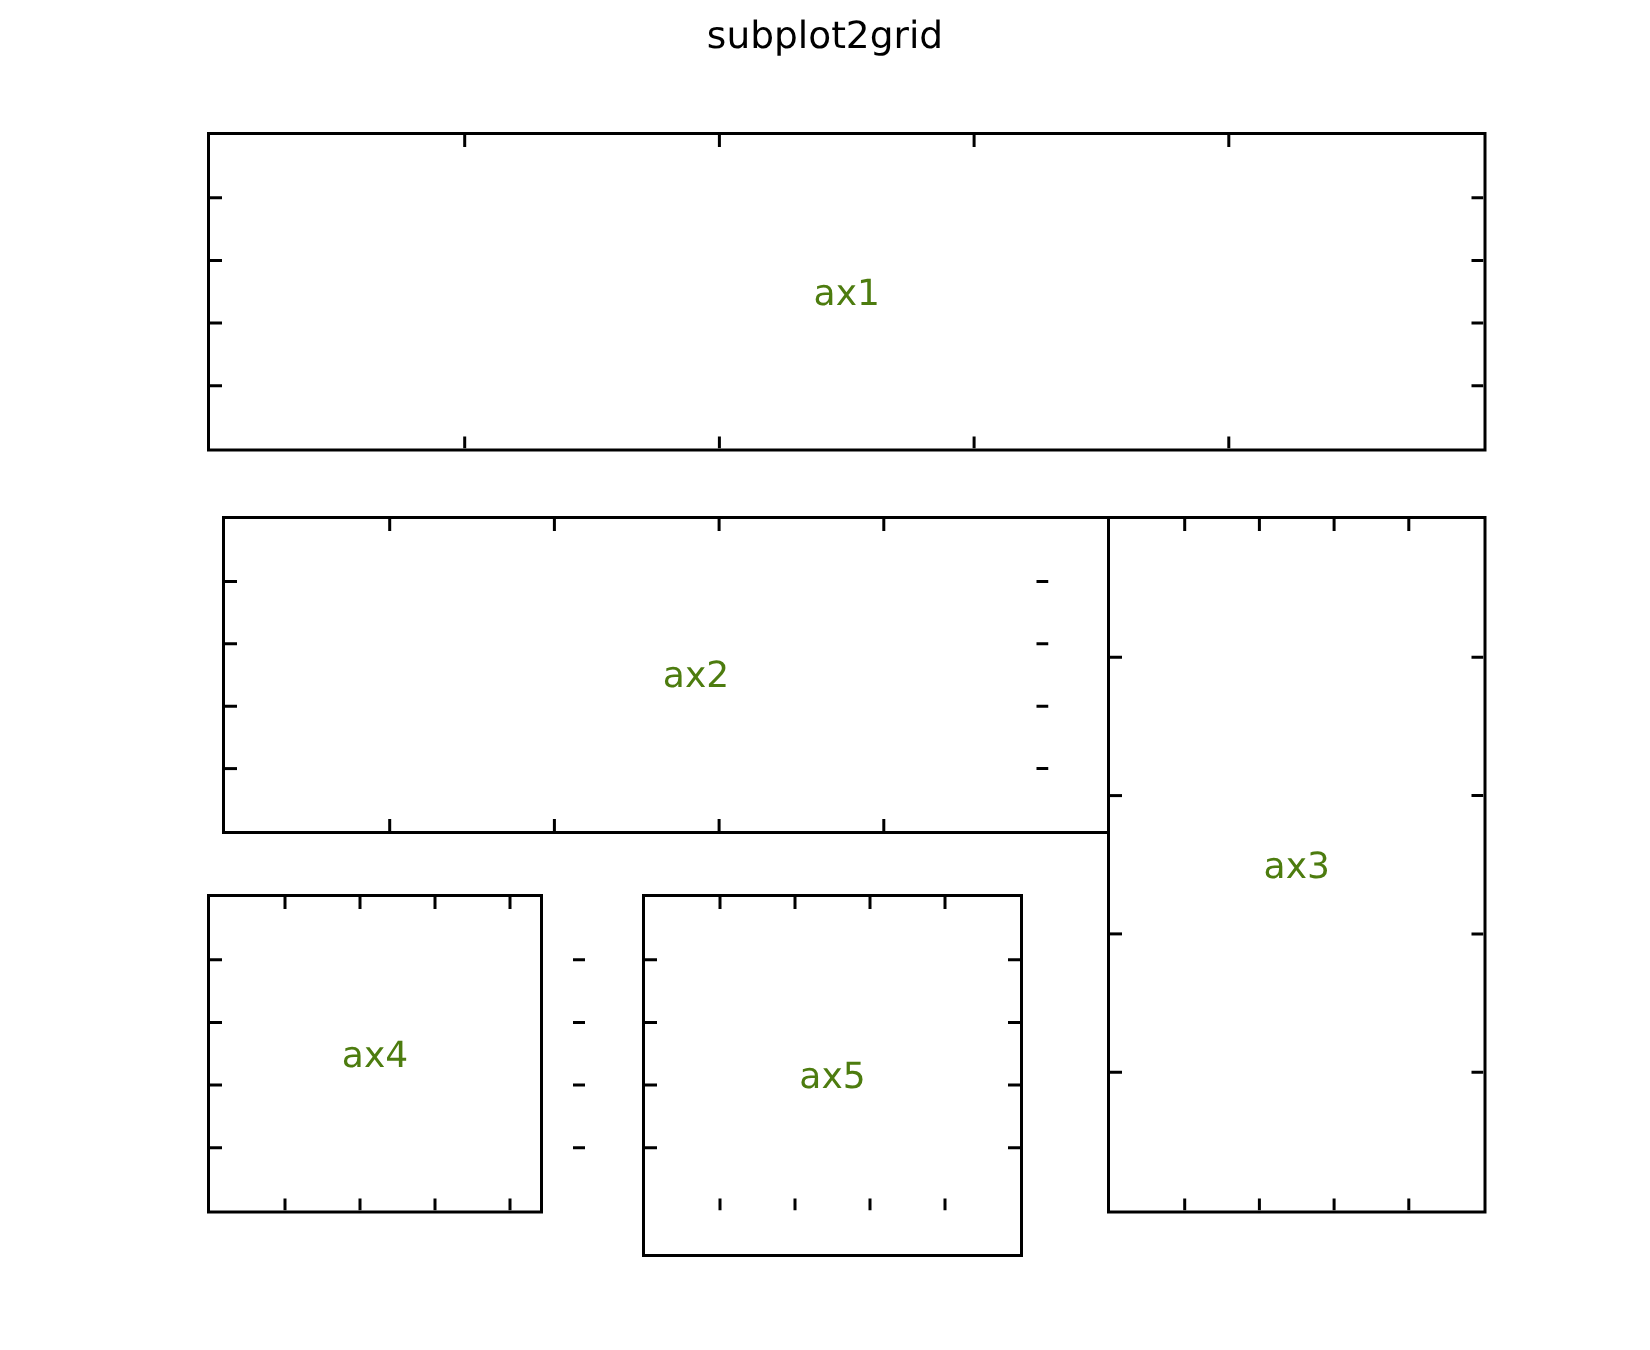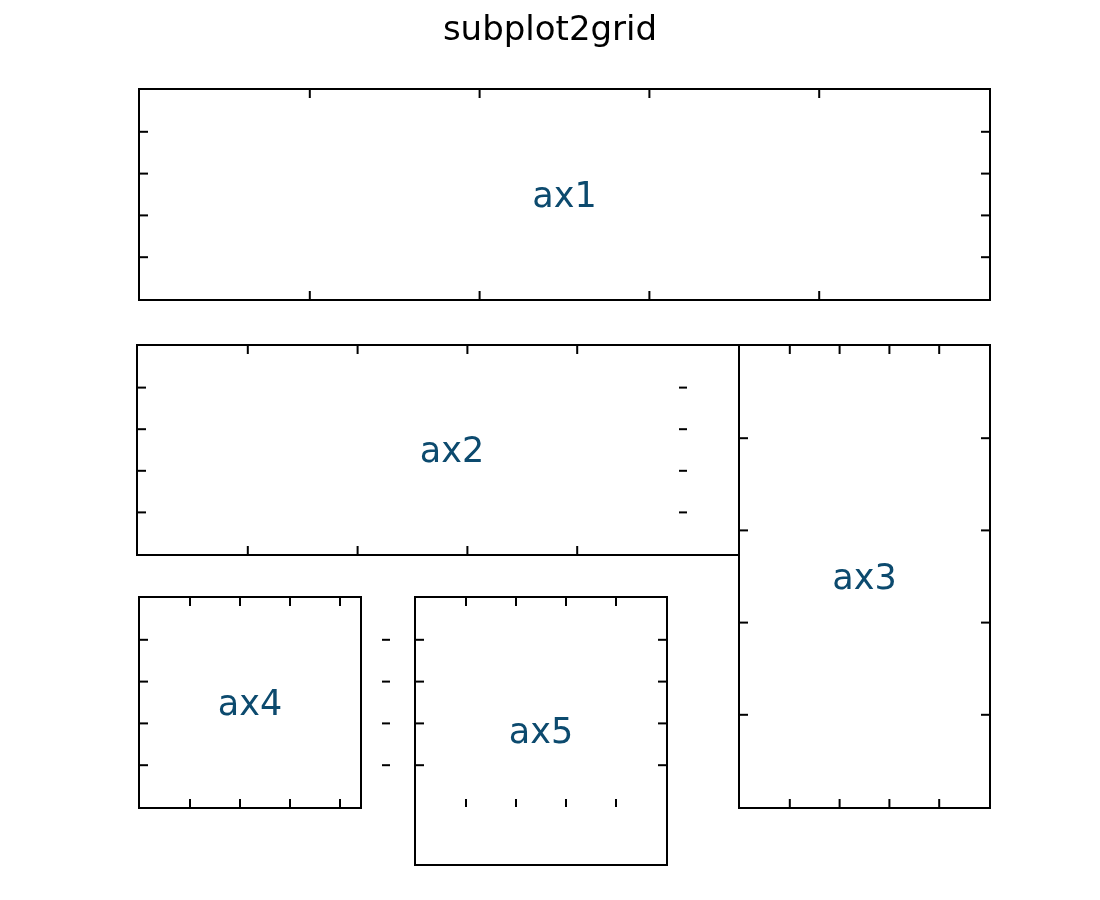--- a/index.html
+++ b/index.html
@@ -14,37 +14,37 @@
     background: #ffffff;
     font-family: "DejaVu Sans", "Liberation Sans", sans-serif;
     overflow: hidden;
   }
   .figure-title {
     position: absolute;
     left: 0;
     top: 10px;
     width: 1100px;
     text-align: center;
-    font-size: 34px;
+    font-size: 25px;
     color: #000000;
     line-height: 1.1;
   }
   .axes-box {
     position: absolute;
     border: 2px solid #000000;
     box-sizing: border-box;
     background: #ffffff;
   }
   .axes-label {
     position: absolute;
     left: 50%;
     top: 50%;
     transform: translate(-50%, -50%);
-    font-size: 35px;
-    color: #0c4a6e;
+    font-size: 24px;
+    color: #4d7c0f;
     white-space: nowrap;
     text-align: right;
   }
   .tick-layer {
     position: absolute;
     left: 0;
     top: 0;
     display: block;
   }
 </style>
@@ -68,21 +68,21 @@
           <line x1="509.4" y1="209" x2="509.4" y2="201" stroke="#000000" stroke-width="2"></line>
           <line x1="0" y1="125.39999999999999" x2="8" y2="125.39999999999999" stroke="#000000" stroke-width="2"></line>
           <line x1="849" y1="125.39999999999999" x2="841" y2="125.39999999999999" stroke="#000000" stroke-width="2"></line>
           <line x1="679.2" y1="0" x2="679.2" y2="8" stroke="#000000" stroke-width="2"></line>
           <line x1="679.2" y1="209" x2="679.2" y2="201" stroke="#000000" stroke-width="2"></line>
           <line x1="0" y1="167.20000000000002" x2="8" y2="167.20000000000002" stroke="#000000" stroke-width="2"></line>
           <line x1="849" y1="167.20000000000002" x2="841" y2="167.20000000000002" stroke="#000000" stroke-width="2"></line>
         </svg>
         <span class="axes-label">ax1</span>
       </div>
-      <div class="axes-box" style="left: 136px; top: 344px; width: 632px; height: 212px;">
+      <div class="axes-box" style="left: 148px; top: 344px; width: 632px; height: 212px;">
         <svg class="tick-layer" width="549" height="208" viewBox="0 0 549 208">
           <line x1="109.80000000000001" y1="0" x2="109.80000000000001" y2="8" stroke="#000000" stroke-width="2"></line>
           <line x1="109.80000000000001" y1="208" x2="109.80000000000001" y2="200" stroke="#000000" stroke-width="2"></line>
           <line x1="0" y1="41.6" x2="8" y2="41.6" stroke="#000000" stroke-width="2"></line>
           <line x1="549" y1="41.6" x2="541" y2="41.6" stroke="#000000" stroke-width="2"></line>
           <line x1="219.60000000000002" y1="0" x2="219.60000000000002" y2="8" stroke="#000000" stroke-width="2"></line>
           <line x1="219.60000000000002" y1="208" x2="219.60000000000002" y2="200" stroke="#000000" stroke-width="2"></line>
           <line x1="0" y1="83.2" x2="8" y2="83.2" stroke="#000000" stroke-width="2"></line>
           <line x1="549" y1="83.2" x2="541" y2="83.2" stroke="#000000" stroke-width="2"></line>
           <line x1="329.4" y1="0" x2="329.4" y2="8" stroke="#000000" stroke-width="2"></line>
@@ -131,21 +131,21 @@
           <line x1="150" y1="209" x2="150" y2="201" stroke="#000000" stroke-width="2"></line>
           <line x1="0" y1="125.39999999999999" x2="8" y2="125.39999999999999" stroke="#000000" stroke-width="2"></line>
           <line x1="250" y1="125.39999999999999" x2="242" y2="125.39999999999999" stroke="#000000" stroke-width="2"></line>
           <line x1="200" y1="0" x2="200" y2="8" stroke="#000000" stroke-width="2"></line>
           <line x1="200" y1="209" x2="200" y2="201" stroke="#000000" stroke-width="2"></line>
           <line x1="0" y1="167.20000000000002" x2="8" y2="167.20000000000002" stroke="#000000" stroke-width="2"></line>
           <line x1="250" y1="167.20000000000002" x2="242" y2="167.20000000000002" stroke="#000000" stroke-width="2"></line>
         </svg>
         <span class="axes-label">ax4</span>
       </div>
-      <div class="axes-box" style="left: 414px; top: 596px; width: 254px; height: 270px;">
+      <div class="axes-box" style="left: 428px; top: 596px; width: 254px; height: 242px;">
         <svg class="tick-layer" width="250" height="209" viewBox="0 0 250 209">
           <line x1="50" y1="0" x2="50" y2="8" stroke="#000000" stroke-width="2"></line>
           <line x1="50" y1="209" x2="50" y2="201" stroke="#000000" stroke-width="2"></line>
           <line x1="0" y1="41.800000000000004" x2="8" y2="41.800000000000004" stroke="#000000" stroke-width="2"></line>
           <line x1="250" y1="41.800000000000004" x2="242" y2="41.800000000000004" stroke="#000000" stroke-width="2"></line>
           <line x1="100" y1="0" x2="100" y2="8" stroke="#000000" stroke-width="2"></line>
           <line x1="100" y1="209" x2="100" y2="201" stroke="#000000" stroke-width="2"></line>
           <line x1="0" y1="83.60000000000001" x2="8" y2="83.60000000000001" stroke="#000000" stroke-width="2"></line>
           <line x1="250" y1="83.60000000000001" x2="242" y2="83.60000000000001" stroke="#000000" stroke-width="2"></line>
           <line x1="150" y1="0" x2="150" y2="8" stroke="#000000" stroke-width="2"></line>

